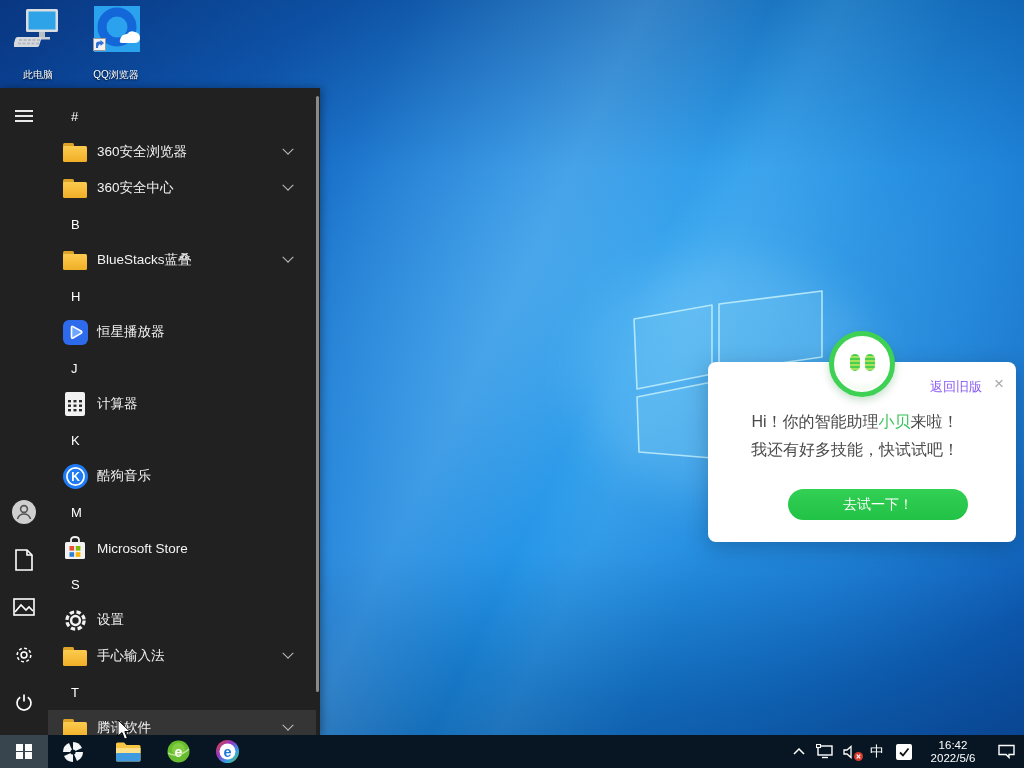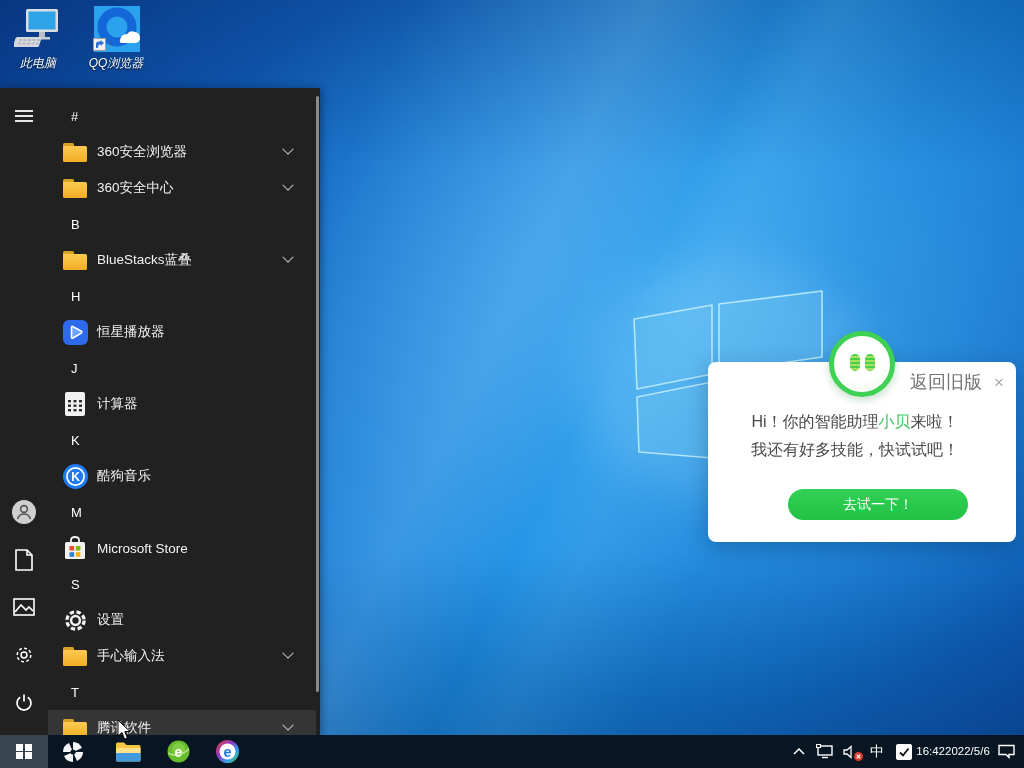--- a/index.html
+++ b/index.html
@@ -17,37 +17,37 @@
   .beams {
     position:absolute; inset:0;
     background:linear-gradient(115deg, rgba(190,235,255,0) 30%, rgba(190,235,255,0.10) 41%,
       rgba(200,240,255,0.16) 47%, rgba(190,235,255,0) 56%, rgba(190,235,255,0.07) 61%, rgba(190,235,255,0) 70%);
   }
   svg.win-logo { position:absolute; left:0; top:0; }
 
   
   .desk-icon { position:absolute; width:64px; text-align:center; cursor:default; }
   .desk-icon .art { width:48px; height:46px; margin:0 auto; position:relative; }
-  .desk-icon .lbl { margin-top:3px; font-size:12px; color:#fff; text-shadow:0 1px 2px rgba(0,0,0,.85);font-style:italic; }
+  .desk-icon .lbl { margin-top:16px; font-size:10px; color:#fff; text-shadow:0 1px 2px rgba(0,0,0,.85); }
   .shortcut-badge { position:absolute; left:1px; bottom:1px; width:13px; height:13px; background:#f2f2f2;
     border:1px solid #9a9a9a; display:flex; align-items:center; justify-content:center; }
   .shortcut-badge svg { display:block; }
 
   
   .popup { position:absolute; left:708px; top:362px; width:308px; height:180px; background:#fff;
     border-radius:8px; box-shadow:0 6px 22px rgba(0,30,60,.28); }
   .popup-face { position:absolute; left:829px; top:331px; width:66px; height:66px; border-radius:50%;
     background:radial-gradient(circle at 50% 38%, #ffffff 52%, #eafbе9 70%, #d9f6d5 100%);
     background:radial-gradient(circle at 50% 38%, #ffffff 55%, #ddf6d8 100%);
     border:5px solid #3ed154; box-shadow:0 0 0 2px rgba(255,255,255,.9) inset, 0 3px 8px rgba(20,120,40,.25); }
   .eye { position:absolute; top:18px; width:10px; height:17px; border-radius:5px;
     background:repeating-linear-gradient(180deg, #49cf4e 0 2px, #a6e25a 2px 4px); }
   .eye.l { left:16px; } .eye.r { left:31px; }
   .popup-head { position:absolute; top:8px; right:12px; display:flex; align-items:center; gap:12px; }
-  .back-link { font-size:18px; color:#737373; cursor:pointer; }
+  .back-link { font-size:13px; color:#8b5cf6; cursor:pointer;margin-top:8px; }
   .popup-close { font-size:17px; color:#a9a9a9; cursor:pointer; line-height:1; }
   .popup-text { position:absolute; top:46px; left:0; right:14px; text-align:center; font-size:16px;
     color:#4a4a4a; line-height:28px; }
   .hl { color:#3cc45c; }
   .try-btn { position:absolute; left:80px; top:127px; width:180px; height:31px; border:none; border-radius:16px;
     background:linear-gradient(180deg,#32d055,#22c246); color:#fff; font-size:14px; cursor:pointer;
     font-family:inherit; display:flex; align-items:center; justify-content:center; }
 
   
   .start-menu { position:absolute; left:0; top:88px; width:320px; height:647px; background:#212121;
@@ -74,21 +74,21 @@
 
   
   .taskbar { position:absolute; left:0; top:735px; width:1024px; height:33px; background:#071622;
     display:flex; align-items:stretch; z-index:30; }
   .tb-btn { width:48px; display:flex; align-items:center; justify-content:center; cursor:pointer; }
   .tb-btn.start { background:rgba(255,255,255,.20); }
   .tb-app { position:absolute; top:0; height:33px; width:44px; display:flex; align-items:center;
     justify-content:center; cursor:pointer; }
   .tray { position:absolute; right:0; top:0; height:33px; display:flex; align-items:center; }
   .tray-item { height:33px; display:flex; align-items:center; justify-content:center; cursor:pointer; }
-  .clock { width:70px; flex-direction:row; justify-content:center; line-height:13px; text-align:center;
+  .clock { width:70px; flex-direction:column; justify-content:center; line-height:13px; text-align:center;
     color:#fff; font-size:11.5px; }
   .zh { color:#fff; font-size:14px; width:26px; }
 
   .win-grid { display:grid; grid-template-columns:7px 7px; grid-template-rows:7px 7px; gap:1.5px; }
   .win-grid span { background:#fff; }
 
   .cursor { position:absolute; z-index:60; }
 </style>
 </head>
 <body>

